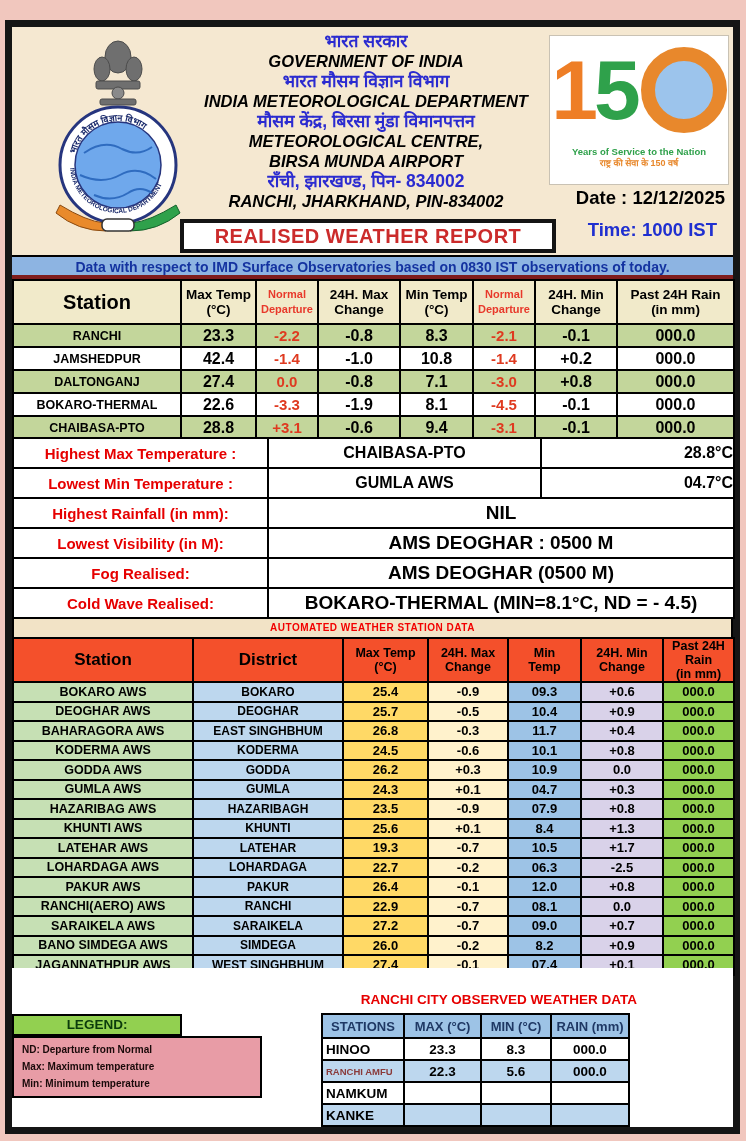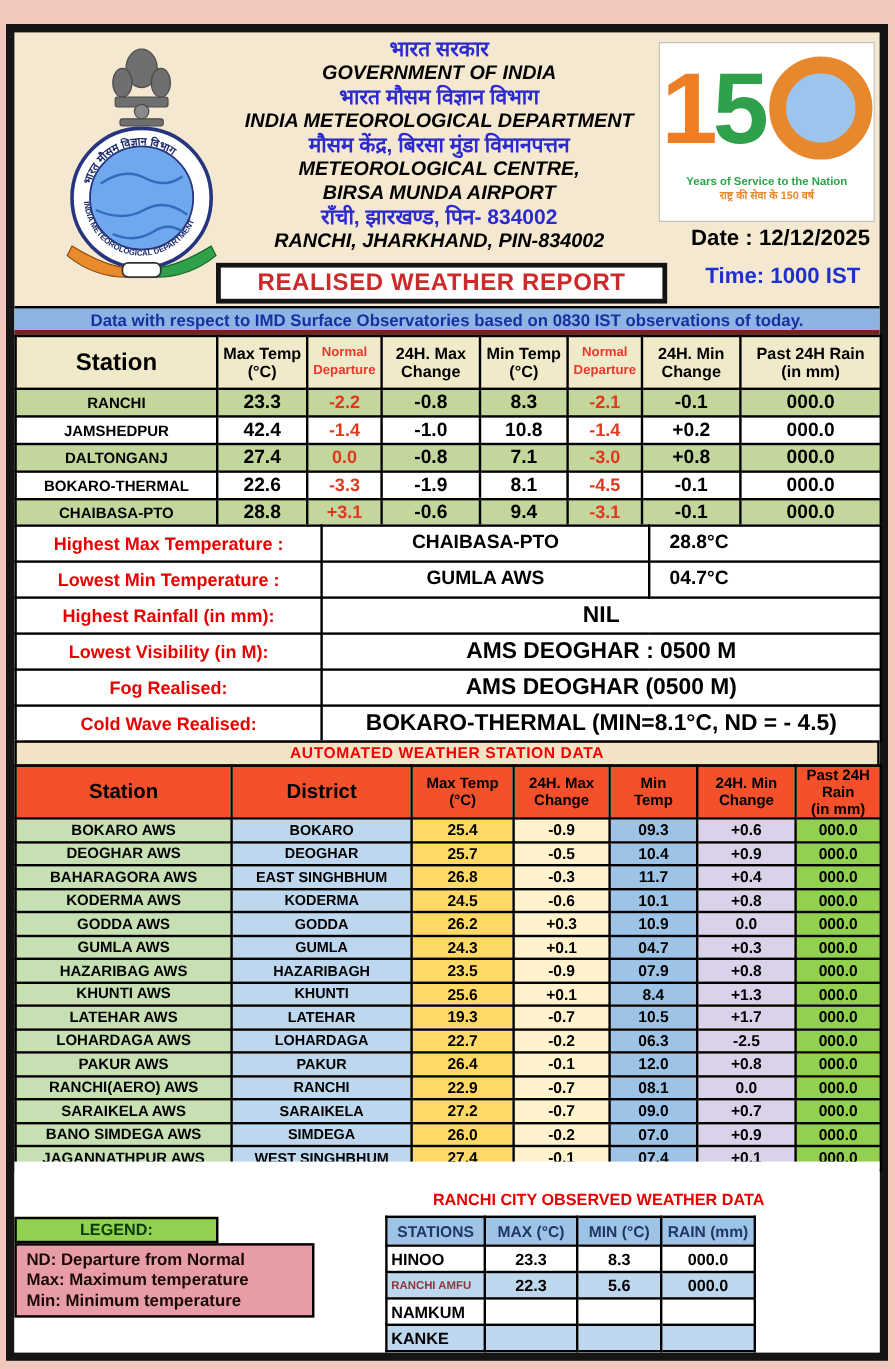--- a/index.html
+++ b/index.html
@@ -43,46 +43,46 @@
   #main-table tbody tr{height:23px;}
   #main-table tbody td{font-size:16px;background:#fff;}
   #main-table tbody td:first-child{font-size:12.5px;}
   #main-table tbody tr:nth-child(odd) td{background:#C3D69B;}
   #main-table tbody td:nth-child(3),#main-table tbody td:nth-child(6){color:#DF3A20;font-size:15px;}
   
   #summary-table{position:absolute;left:0;top:410px;width:721px;background:#fff;}
   #summary-table tr{height:30px;}
   .slabel{color:#E60000;font-size:15px;}
   .sval{font-size:16px;}
-  .sval2{font-size:16px;text-align:left;padding-left:16px;font-weight:bold;}
+  .sval2{font-size:16px;text-align:right;padding-left:16px;font-weight:bold;}
   .sbig{font-size:19px;}
   
   .aws-title{position:absolute;left:0;top:590px;width:721px;height:22px;box-sizing:border-box;
-             border:2px solid #000;background:#F2E3C6;color:#F20000;font-size:13px;
+             border:2px solid #000;background:#F2E3C6;color:#F20000;font-size:10px;
              text-align:center;line-height:18px;letter-spacing:0.5px;}
   #aws-table{position:absolute;left:0;top:610px;width:721px;}
   #aws-table thead th{background:#F4502B;font-size:12.5px;line-height:14px;height:38px;color:#000;}
   #aws-table thead th.big-h{font-size:17px;}
   #aws-table tbody tr{height:19.5px;}
   #aws-table tbody td{font-size:13px;}
   #aws-table tbody td:nth-child(1){background:#C6E0B4;font-size:12.5px;}
   #aws-table tbody td:nth-child(2){background:#BDD7EE;font-size:12px;}
   #aws-table tbody td:nth-child(3){background:#FFD966;}
   #aws-table tbody td:nth-child(4){background:#FFF2CC;}
   #aws-table tbody td:nth-child(5){background:#9DC3E6;}
   #aws-table tbody td:nth-child(6){background:#D9D2E9;}
   #aws-table tbody td:nth-child(7){background:#92D050;}
   
   .bottom-white{position:absolute;left:0;top:941px;width:721px;height:159px;background:#fff;}
   .legend-box{position:absolute;left:0;top:46px;width:170px;height:22px;box-sizing:border-box;
               background:#92D050;border:2px solid #000;color:#0B3B0B;font-size:13.5px;
               text-align:center;line-height:18px;}
   .legend-notes{position:absolute;left:0;top:68px;width:250px;height:62px;box-sizing:border-box;
                 background:#E89CA6;border:2px solid #000;padding:3px 0 0 8px;}
-  .legend-notes div{font-size:14px;line-height:17px;color:#1a0a0a;text-align:left;}
+  .legend-notes div{font-size:10px;line-height:17px;color:#1a0a0a;text-align:left;}
   .city-title{position:absolute;left:300px;top:24px;width:325px;text-align:right;
               color:#E60000;font-size:13.5px;}
   #city-table{position:absolute;left:309px;top:45px;width:307px;background:#fff;}
   #city-table thead th{background:#9DC3E6;color:#1F3864;font-size:13px;height:22px;}
   #city-table tbody tr{height:22px;}
   #city-table tbody td{font-size:13.5px;}
   #city-table tbody td:first-child{text-align:left;padding-left:3px;}
   #city-table tbody tr:nth-child(even) td{background:#BDD7EE;}
   #city-table tbody tr:nth-child(2) td:first-child{font-size:9.5px;color:#8A3A3A;}
 </style>
@@ -416,21 +416,21 @@
             <td>-0.7</td>
             <td>09.0</td>
             <td>+0.7</td>
             <td>000.0</td>
           </tr>
           <tr>
             <td>BANO SIMDEGA AWS</td>
             <td>SIMDEGA</td>
             <td>26.0</td>
             <td>-0.2</td>
-            <td>07.0</td>
+            <td>8.2</td>
             <td>+0.9</td>
             <td>000.0</td>
           </tr>
           <tr>
             <td>JAGANNATHPUR AWS</td>
             <td>WEST SINGHBHUM</td>
             <td>27.4</td>
             <td>-0.1</td>
             <td>07.4</td>
             <td>+0.1</td>

